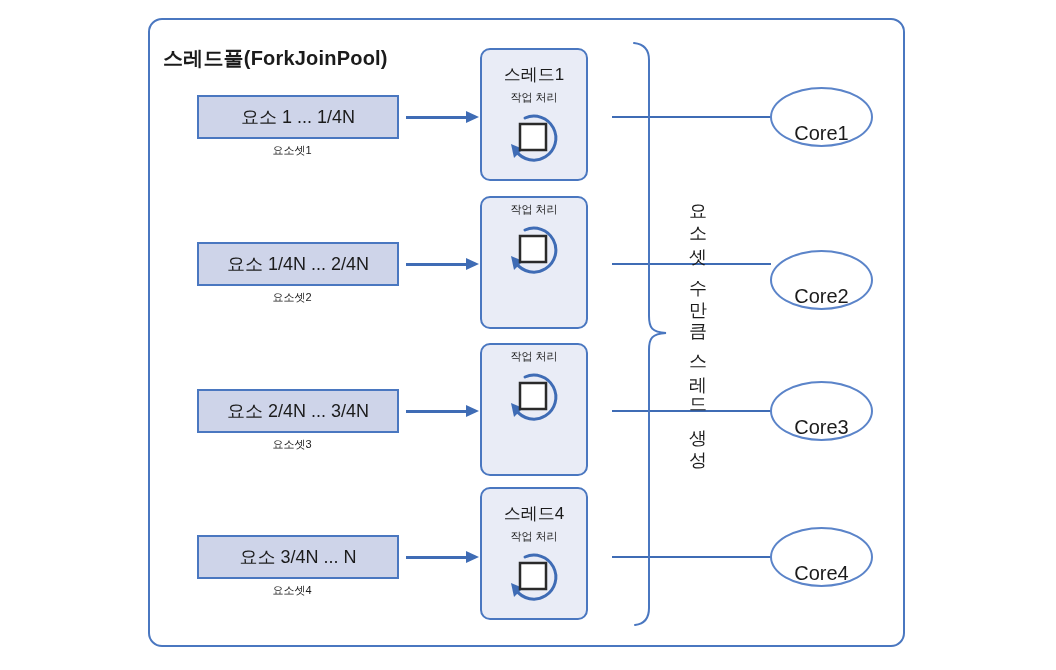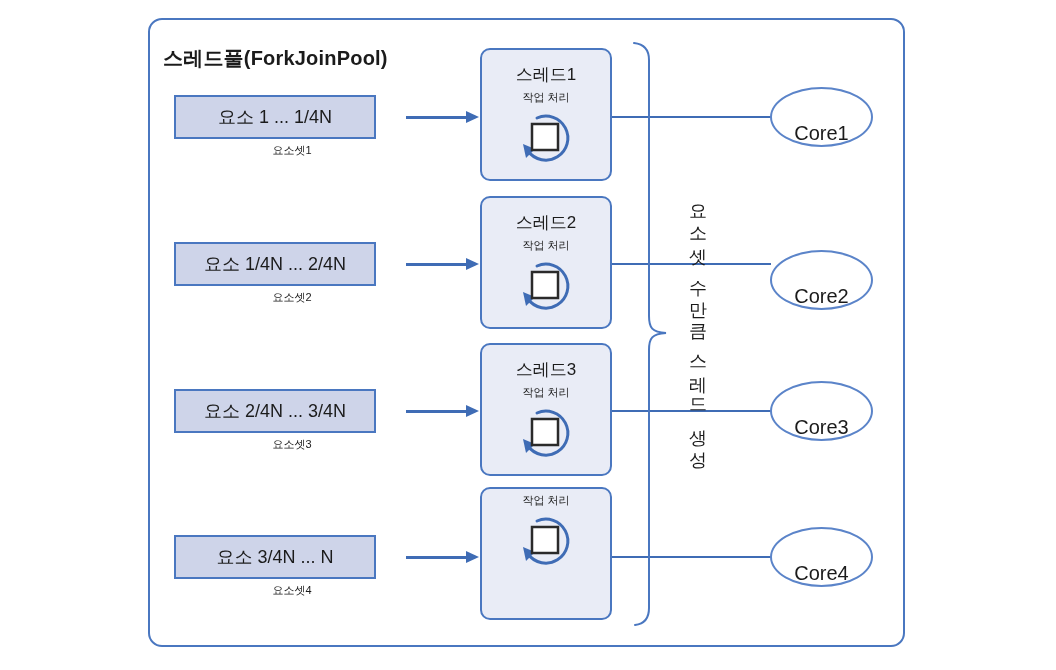--- a/index.html
+++ b/index.html
@@ -18,21 +18,21 @@
     position:absolute;left:148px;top:18px;width:757px;height:629px;
     border:2px solid var(--border);border-radius:14px;background:#ffffff;
   }
   .pool-title{
     position:absolute;left:163px;top:30px;
     font-size:20px;font-weight:bold;letter-spacing:.2px;margin-top:15px;
   }
 
   
   .ebox{
-    position:absolute;left:174px;width:202px;height:44px;
+    position:absolute;left:197px;width:202px;height:44px;
     background:var(--element-fill);border:2px solid var(--border);
     display:flex;align-items:center;justify-content:center;
     font-size:18px;
   }
   .ebox.r0{top:95px}.ebox.r1{top:242px}.ebox.r2{top:389px}.ebox.r3{top:535px}
 
   .elabel{
     position:absolute;left:179px;width:226px;text-align:center;font-size:11px;
   }
   .elabel.r0{top:143px}.elabel.r1{top:290px}.elabel.r2{top:437px}.elabel.r3{top:583px}
@@ -42,21 +42,21 @@
   .arrowline.r0{top:116px}.arrowline.r1{top:263px}.arrowline.r2{top:410px}.arrowline.r3{top:556px}
   .arrowhead{
     position:absolute;left:466px;width:0;height:0;
     border-left:13px solid var(--line);
     border-top:6.5px solid transparent;border-bottom:6.5px solid transparent;
   }
   .arrowhead.r0{top:111px}.arrowhead.r1{top:258px}.arrowhead.r2{top:405px}.arrowhead.r3{top:551px}
 
   
   .tbox{
-    position:absolute;left:480px;width:132px;height:133px;
+    position:absolute;left:480px;width:108px;height:133px;
     background:var(--thread-fill);border:2px solid var(--border);border-radius:10px;
     text-align:center;
   }
   .tbox.r0{top:48px}.tbox.r1{top:196px}.tbox.r2{top:343px}.tbox.r3{top:487px}
   .tbox .tname{margin-top:13px;font-size:17px;}
   .tbox .ttask{margin-top:4px;font-size:11px;}
   .tbox svg{display:block;margin:3px auto 0;}
 
   
   .coreline{position:absolute;left:612px;width:159px;height:2px;background:var(--line);}
@@ -105,60 +105,59 @@
     <span>Core1</span>
   </div>
 
 <div class="ebox r1">
     <span>요소 1/4N ... 2/4N</span>
   </div>
 <div class="elabel r1">요소셋2</div>
 <div class="arrowline r1"></div>
 <div class="arrowhead r1"></div>
 <div class="tbox r1">
-  <div class="tname">스레드2</div>
   <div class="ttask">작업 처리</div>
   <svg width="62" height="56" viewBox="0 0 62 56">
     <path d="M 22 10 A 22 22 0 1 1 13 43" fill="none" stroke="#3f6cb5" stroke-width="3" stroke-linecap="round"></path>
     <polygon points="8,36 20,41 11,50" fill="#3f6cb5"></polygon>
     <rect x="17" y="16" width="26" height="26" fill="#ffffff" stroke="#2a2a2a" stroke-width="2.5"></rect>
   </svg>
 </div>
 <div class="coreline r1"></div>
 <div class="core r1">
     <span>Core2</span>
   </div>
 
 <div class="ebox r2">
     <span>요소 2/4N ... 3/4N</span>
   </div>
 <div class="elabel r2">요소셋3</div>
 <div class="arrowline r2"></div>
 <div class="arrowhead r2"></div>
 <div class="tbox r2">
-  <div class="tname">스레드3</div>
   <div class="ttask">작업 처리</div>
   <svg width="62" height="56" viewBox="0 0 62 56">
     <path d="M 22 10 A 22 22 0 1 1 13 43" fill="none" stroke="#3f6cb5" stroke-width="3" stroke-linecap="round"></path>
     <polygon points="8,36 20,41 11,50" fill="#3f6cb5"></polygon>
     <rect x="17" y="16" width="26" height="26" fill="#ffffff" stroke="#2a2a2a" stroke-width="2.5"></rect>
   </svg>
 </div>
 <div class="coreline r2"></div>
 <div class="core r2">
     <span>Core3</span>
   </div>
 
 <div class="ebox r3">
     <span>요소 3/4N ... N</span>
   </div>
 <div class="elabel r3">요소셋4</div>
 <div class="arrowline r3"></div>
 <div class="arrowhead r3"></div>
 <div class="tbox r3">
+  <div class="tname">스레드4</div>
   <div class="ttask">작업 처리</div>
   <svg width="62" height="56" viewBox="0 0 62 56">
     <path d="M 22 10 A 22 22 0 1 1 13 43" fill="none" stroke="#3f6cb5" stroke-width="3" stroke-linecap="round"></path>
     <polygon points="8,36 20,41 11,50" fill="#3f6cb5"></polygon>
     <rect x="17" y="16" width="26" height="26" fill="#ffffff" stroke="#2a2a2a" stroke-width="2.5"></rect>
   </svg>
 </div>
 <div class="coreline r3"></div>
 <div class="core r3">
     <span>Core4</span>

